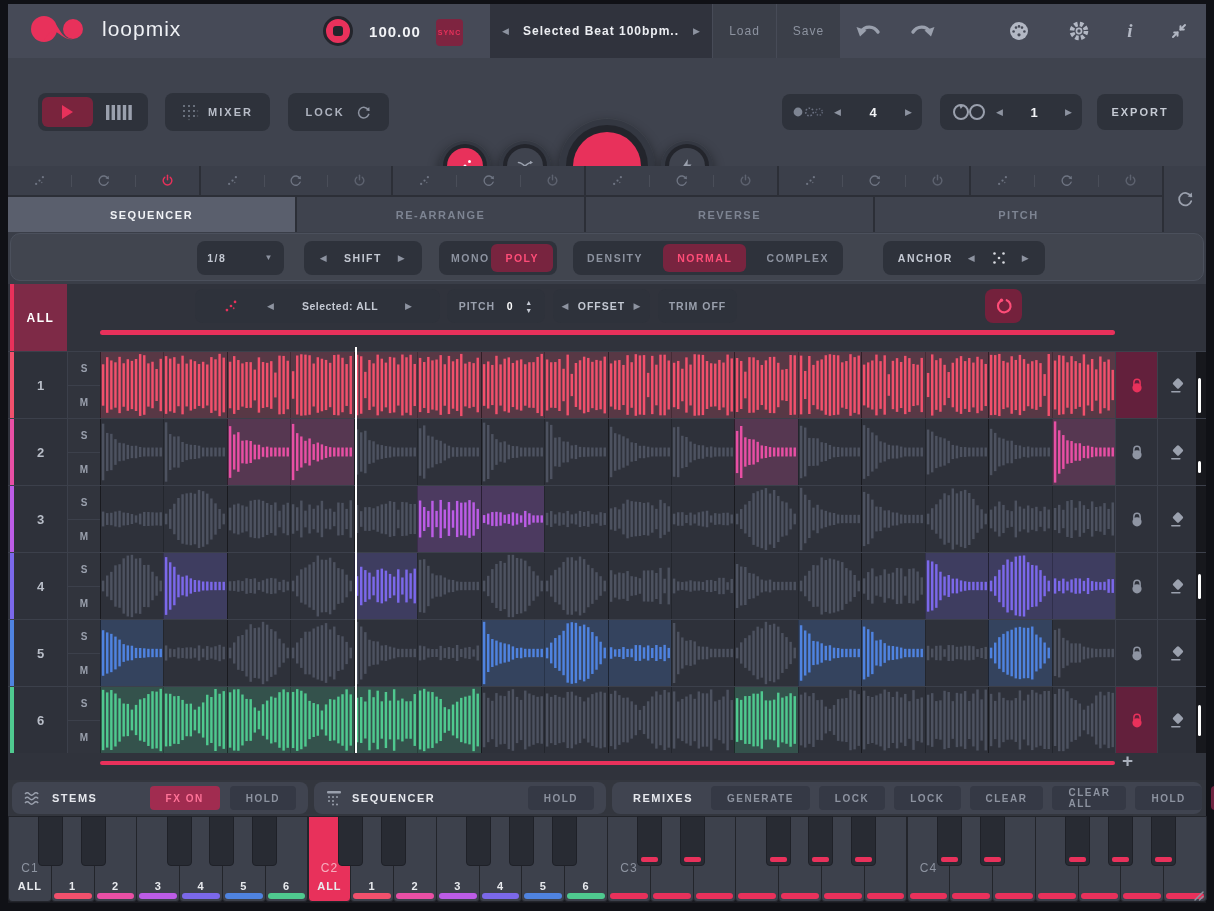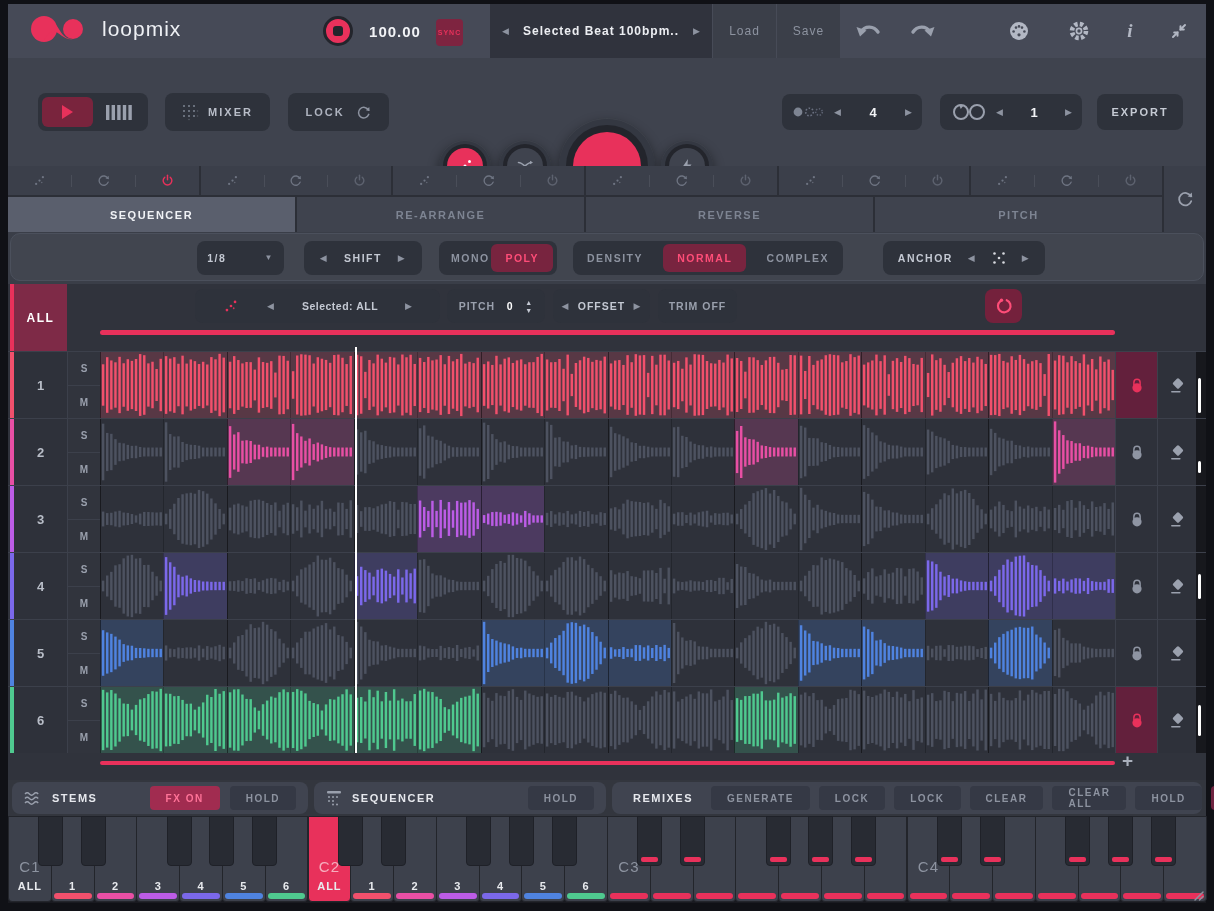--- a/index.html
+++ b/index.html
@@ -105,21 +105,21 @@
   .bb-title { color:#e6e8ed; font-size:11px; font-weight:bold; letter-spacing:1.5px; }
   .bb-btn { height:24px; padding:0 16px; border-radius:4px; background:#353945; color:#8d93a0; font-size:10px; font-weight:bold;
       letter-spacing:1.5px; display:flex; align-items:center; }
   .bb-btn.fx-on { background:#a12c50; color:#ff7398; }
   .bb-btn.qbtn { background:#6e2340; color:#ff5d85; padding:0 10px; }
 
   
   #keyboard { position:relative; height:87px; background:#191a20; }
   .wkey { position:absolute; top:0; height:86px; background:#3d414c; border:1px solid #23252b; border-radius:0 0 4px 4px; }
   .wkey.pressed { background:#e8315b; }
-  .wkey .ktop { position:absolute; left:0; right:0; bottom:26px; text-align:center; color:#8d93a0; font-size:15px; letter-spacing:1px; }
+  .wkey .ktop { position:absolute; left:0; right:0; bottom:26px; text-align:center; color:#8d93a0; font-size:12px; letter-spacing:1px; }
   .wkey.pressed .ktop { color:rgba(255,255,255,.6); }
   .wkey .kmain { position:absolute; left:0; right:0; bottom:9px; text-align:center; color:#e8eaee; font-size:11px; font-weight:bold; letter-spacing:1px; }
   .wkey .kbar { position:absolute; left:2px; right:2px; bottom:2px; height:6px; border-radius:3px; }
   .bkey { position:absolute; top:0; width:25px; height:50px; background:#282b33; border:1px solid #1f2128; border-radius:0 0 4px 4px; z-index:3; }
   .bkey .btip { position:absolute; left:3px; right:3px; bottom:3px; height:5px; border-radius:2px; background:#e8315b; }
   #resize-grip { position:absolute; right:2px; bottom:2px; color:#8d93a0; z-index:6; }
 </style>
 </head>
 <body>
 

